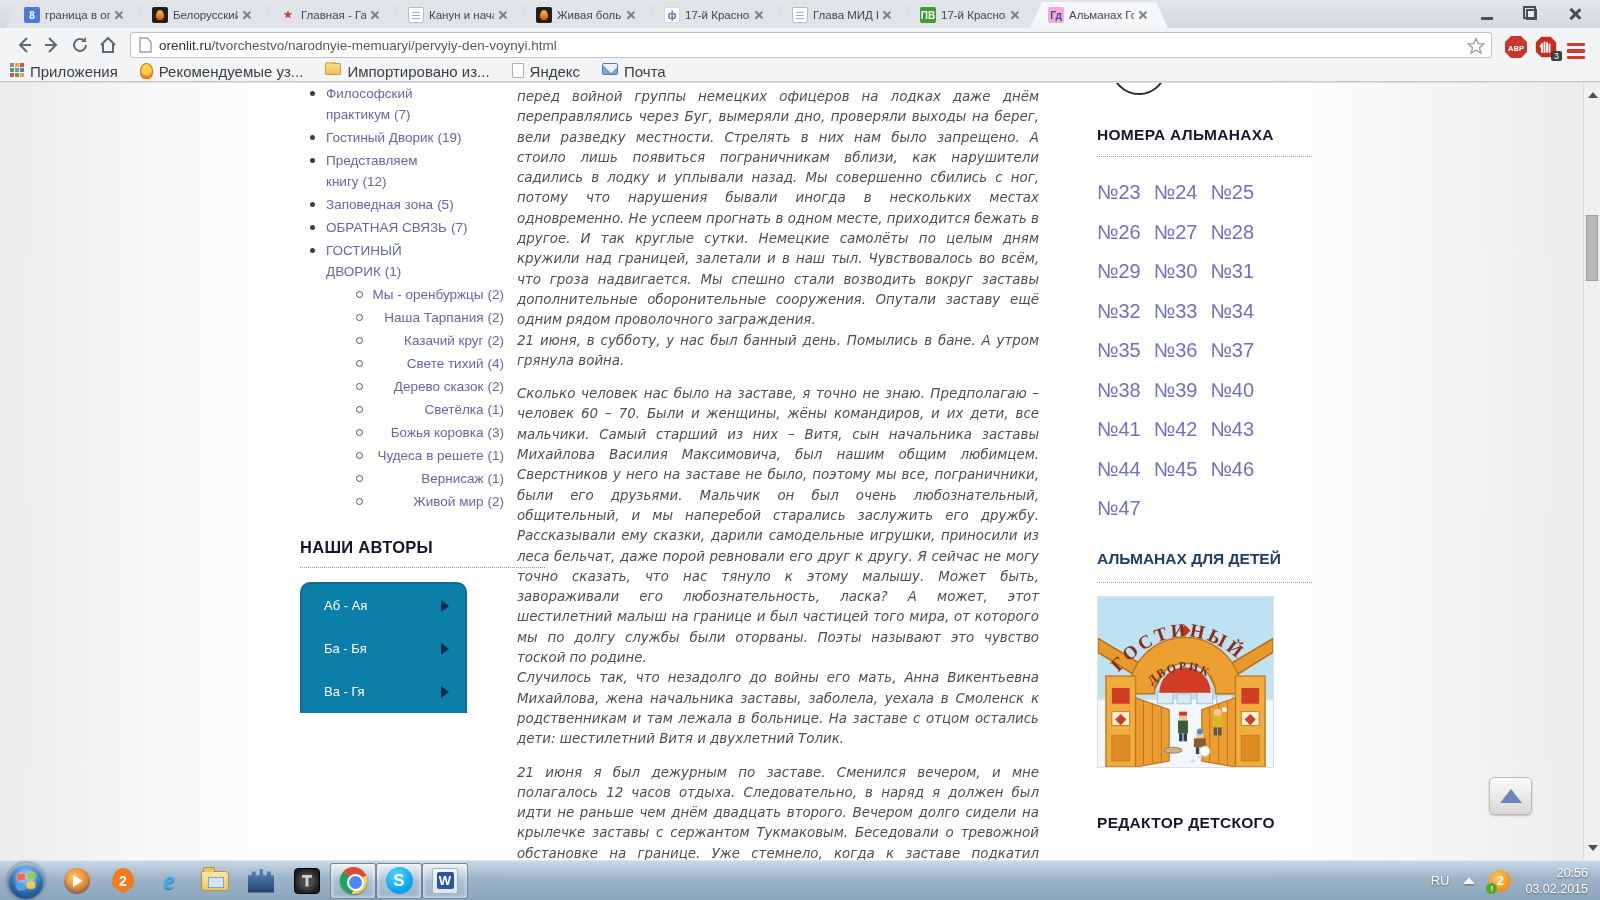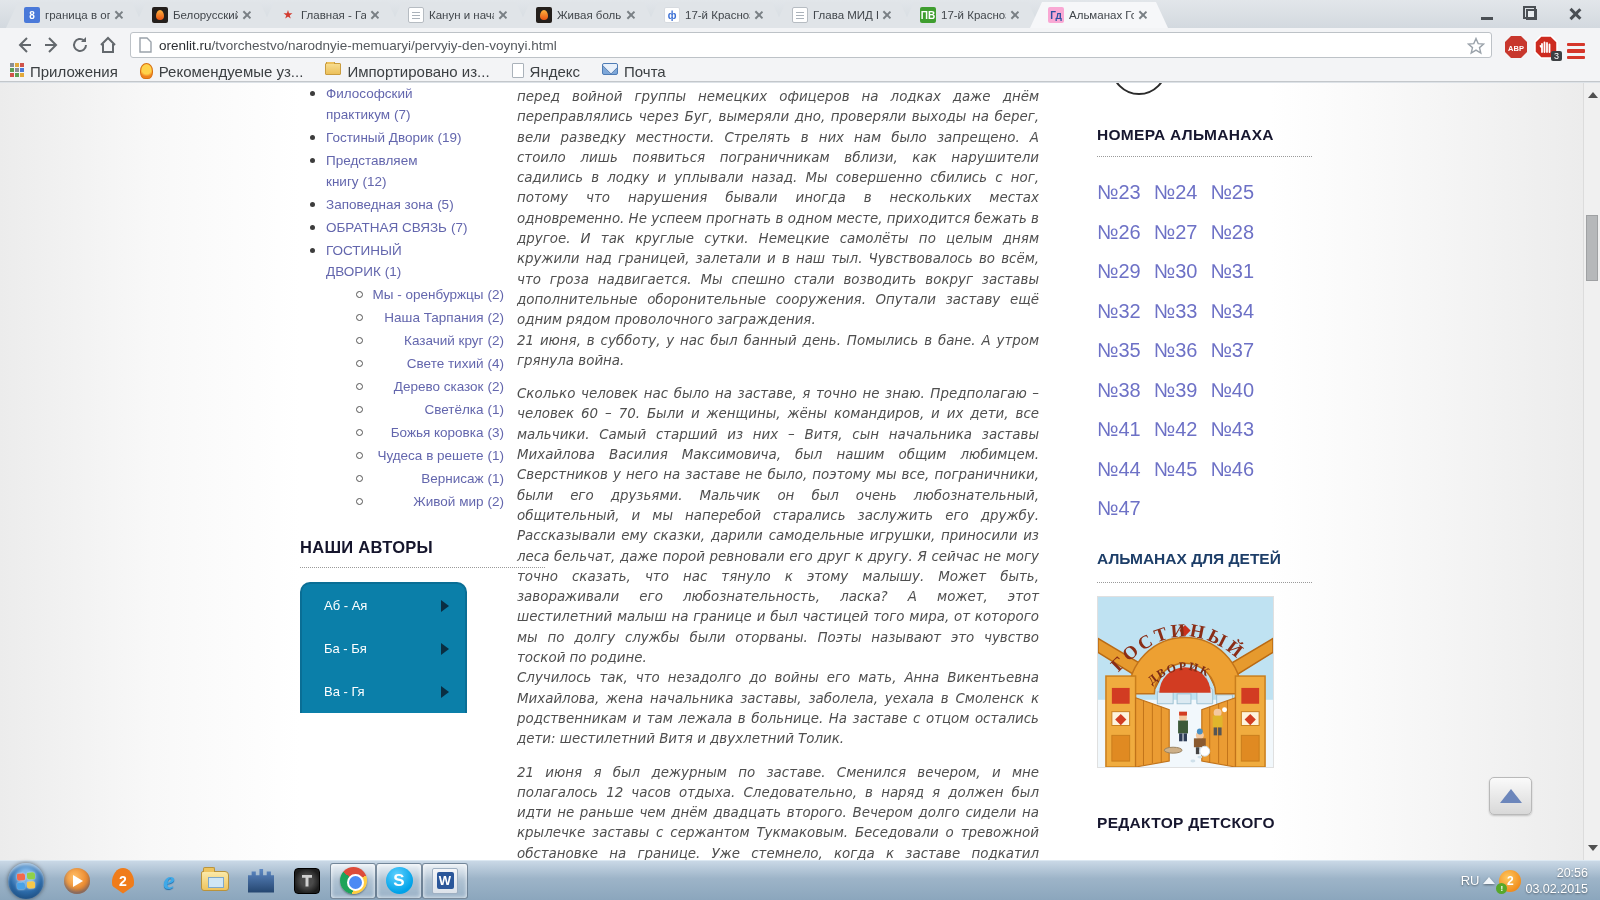--- a/index.html
+++ b/index.html
@@ -146,21 +146,21 @@
     display:flex; align-items:center; justify-content:center; }
   .wot i { width:10px; height:12px; background:#cfcfcf; clip-path:polygon(0 0,100% 0,100% 28%,65% 28%,65% 100%,35% 100%,35% 28%,0 28%); }
   .chrome-logo { width:27px; height:27px; border-radius:50%; position:relative;
     background:conic-gradient(from -50deg, #dd4b39 0 120deg, #ffcd40 0 235deg, #1da35a 0 360deg); box-shadow:0 1px 2px rgba(0,0,0,.4); }
   .chrome-logo::before { content:""; position:absolute; left:7px; top:7px; width:13px; height:13px; border-radius:50%; background:#4a8af4; border:2.5px solid #fff; }
   .skype { width:27px; height:27px; border-radius:50%; background:radial-gradient(circle at 40% 30%,#5fd0ff,#00a2e8 70%);
     color:#fff; font-weight:bold; font-size:17px; display:flex; align-items:center; justify-content:center; }
   .word { width:26px; height:26px; background:linear-gradient(#f4f6f9,#dde3ea); border:1px solid #9fb0c2; border-radius:2px;
     display:flex; align-items:center; justify-content:center; }
   .word span { color:#2b579a; background:#2b579a; color:#fff; font-weight:bold; font-size:13px; width:17px; height:17px; display:flex; align-items:center; justify-content:center; border-radius:2px; }
-  .tray { margin-left:auto; display:flex; align-items:center; gap:4px; padding-right:12px; color:#fff; }
+  .tray { margin-left:auto; display:flex; align-items:center; gap:14px; padding-right:12px; color:#fff; }
   .tray-lang { font-size:13px; cursor:pointer; text-shadow:0 1px 2px rgba(0,0,0,.5); }
   .tray-expand { width:0; height:0; border-left:6px solid transparent; border-right:6px solid transparent; border-bottom:7px solid #f2f6fa; cursor:pointer; filter:drop-shadow(0 1px 1px rgba(0,0,0,.4)); }
   .tray-update { position:relative; width:22px; height:22px; border-radius:50%; background:radial-gradient(circle at 40% 35%,#ffc860,#ef8a1a 75%);
     color:#fff; font-weight:bold; font-size:12px; display:flex; align-items:center; justify-content:center; cursor:pointer; }
   .tray-update::after { content:"!"; position:absolute; left:-3px; bottom:-2px; width:11px; height:11px; border-radius:50%; background:#57a829; color:#fff; font-size:8px; display:flex; align-items:center; justify-content:center; }
   .clock { text-align:right; font-size:12.5px; line-height:16px; cursor:pointer; text-shadow:0 1px 2px rgba(0,0,0,.45); }
 
   
   .nav-svg { stroke:#63686d; fill:none; stroke-width:2; }
 </style>

